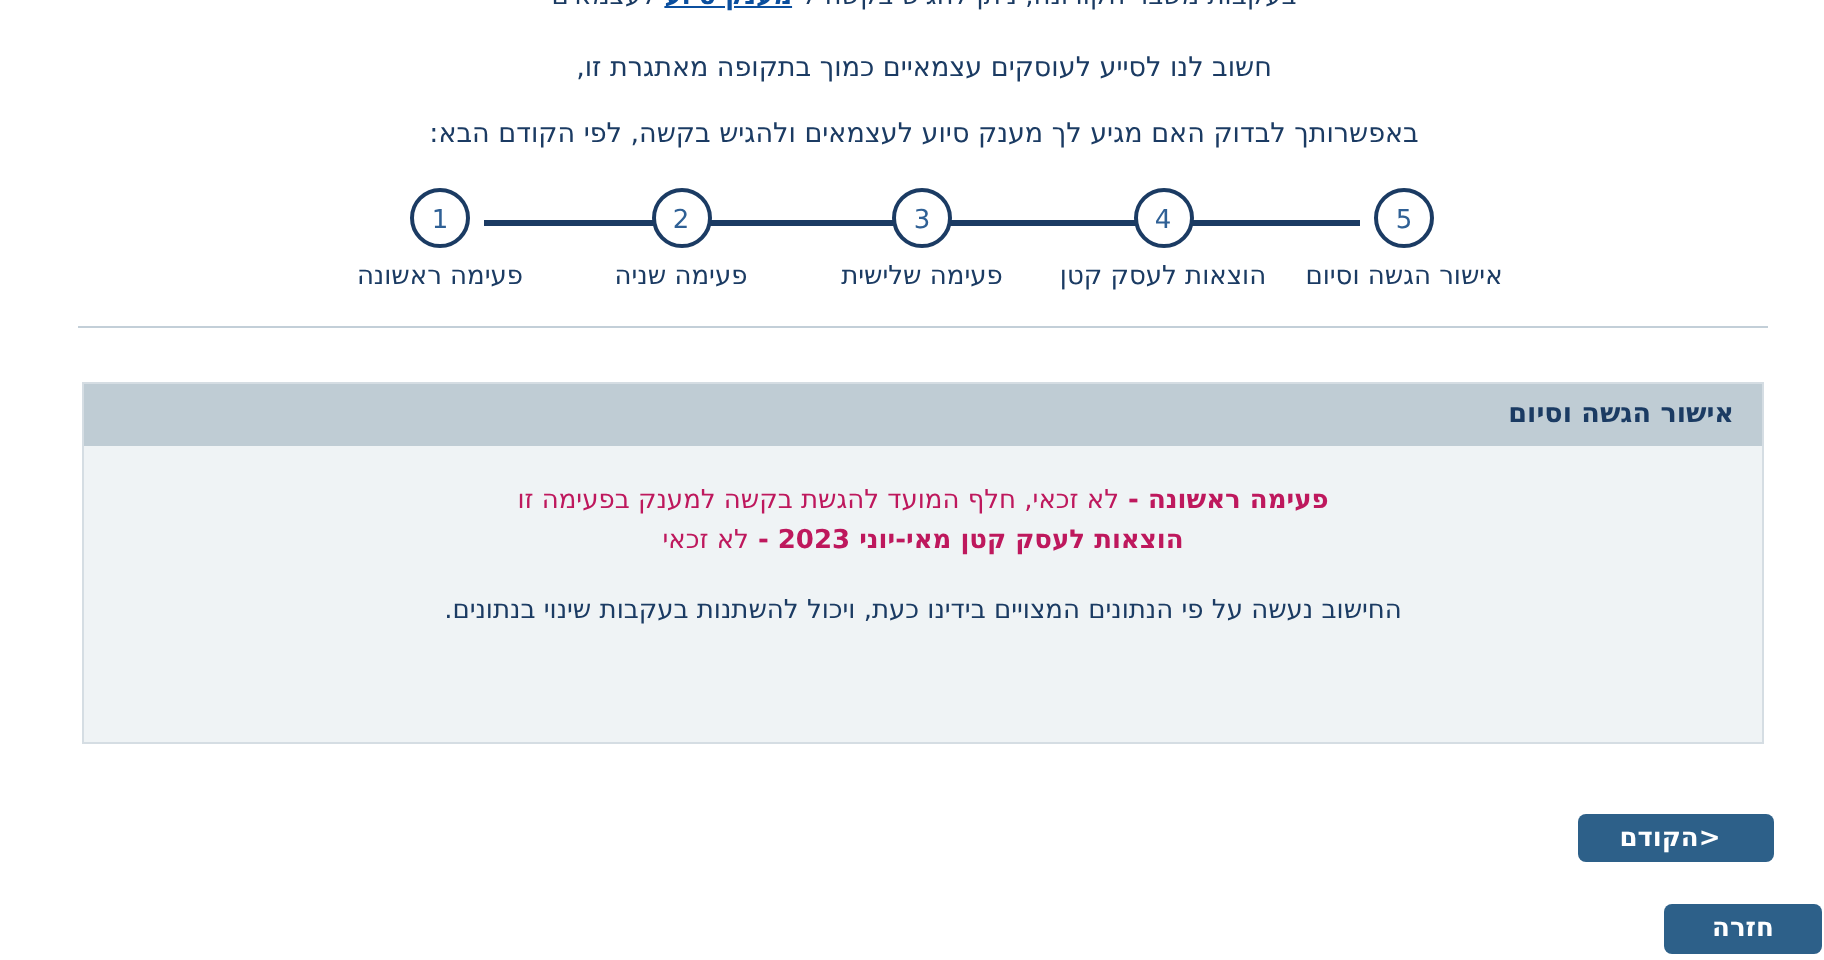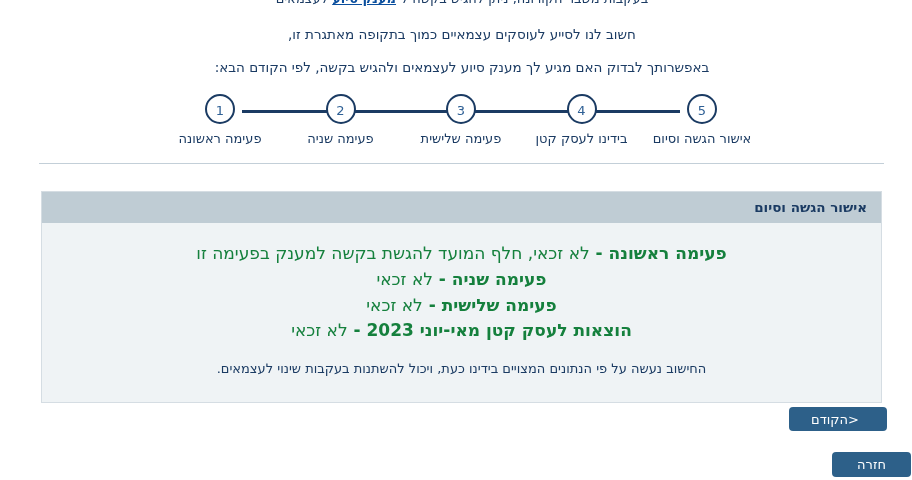--- a/index.html
+++ b/index.html
@@ -142,23 +142,23 @@
     min-height: 148px;
     box-sizing: border-box;
   }
   .result-list {
     margin: 0;
     padding: 0;
     list-style: none;
     text-align: center;
   }
   .result-line {
-    font-size: 17px;
+    font-size: 13px;
     line-height: 1.52;
-    color: #15803d;
+    color: #be185d;
   }
   .result-line .rl-label { font-weight: 700; }
   .result-line .rl-sep { font-weight: 700; }
   .result-line .rl-value { font-weight: 400; }
   .panel-note {
     margin-top: 17px;
     text-align: center;
     font-size: 13px;
     color: #1b3b63;
   }
@@ -169,20 +169,21 @@
     background: #2d6089;
     color: #ffffff;
     border: none;
     border-radius: 4px;
     font-family: "DejaVu Sans", "Liberation Sans", sans-serif;
     font-size: 13px;
     cursor: pointer;
     padding: 2px;
     text-align: center;
     direction: rtl;
+    font-weight: bold;
   }
   .btn-prev {
     top: 407px;
     right: auto;
     left: 777px;
     width: 98px;
     height: 24px;
   }
   .btn-back {
     top: 452px;
@@ -212,21 +213,21 @@
     <div class="track"></div>
     <div class="steps">
 
       <div class="step">
         <div class="bubble">5</div>
         <div class="step-label">אישור הגשה וסיום</div>
       </div>
 
       <div class="step">
         <div class="bubble">4</div>
-        <div class="step-label">בידינו לעסק קטן</div>
+        <div class="step-label">הוצאות לעסק קטן</div>
       </div>
 
       <div class="step">
         <div class="bubble">3</div>
         <div class="step-label">פעימה שלישית</div>
       </div>
 
       <div class="step">
         <div class="bubble">2</div>
         <div class="step-label">פעימה שניה</div>
@@ -244,34 +245,28 @@
 
   <div class="panel">
     <div class="panel-head">אישור הגשה וסיום</div>
     <div class="panel-body">
       <ul class="result-list">
 
         <li class="result-line">
           <span class="rl-label">פעימה ראשונה</span><span class="rl-sep"> - </span><span class="rl-value">לא זכאי, חלף המועד להגשת בקשה למענק בפעימה זו</span>
         </li>
 
-        <li class="result-line">
-          <span class="rl-label">פעימה שניה</span><span class="rl-sep"> - </span><span class="rl-value">לא זכאי</span>
-        </li>
-
-        <li class="result-line">
-          <span class="rl-label">פעימה שלישית</span><span class="rl-sep"> - </span><span class="rl-value">לא זכאי</span>
-        </li>
+
 
         <li class="result-line">
           <span class="rl-label">הוצאות לעסק קטן מאי-יוני 2023</span><span class="rl-sep"> - </span><span class="rl-value">לא זכאי</span>
         </li>
 
       </ul>
-      <div class="panel-note">החישוב נעשה על פי הנתונים המצויים בידינו כעת, ויכול להשתנות בעקבות שינוי לעצמאים.</div>
+      <div class="panel-note">החישוב נעשה על פי הנתונים המצויים בידינו כעת, ויכול להשתנות בעקבות שינוי בנתונים.</div>
     </div>
   </div>
 
   <button class="btn btn-prev">
     <span class="chev">&gt;</span><span>הקודם</span>
   </button>
 
   <button class="btn btn-back">
     <span>חזרה</span>
   </button>

